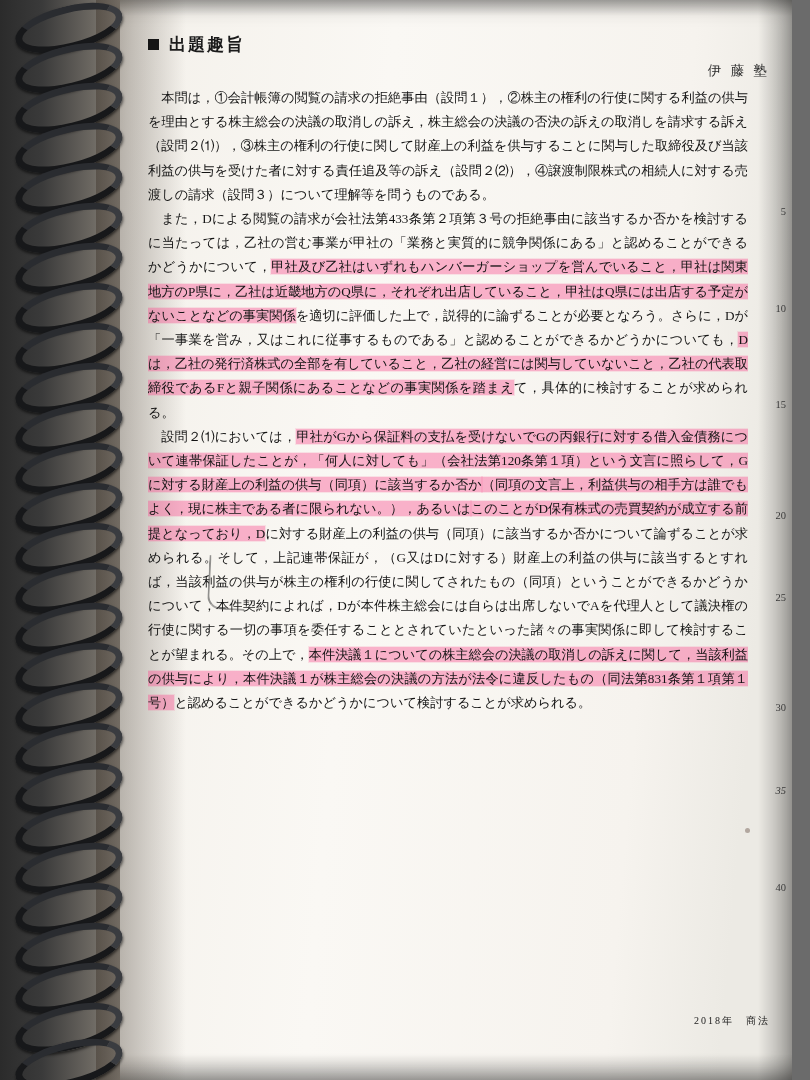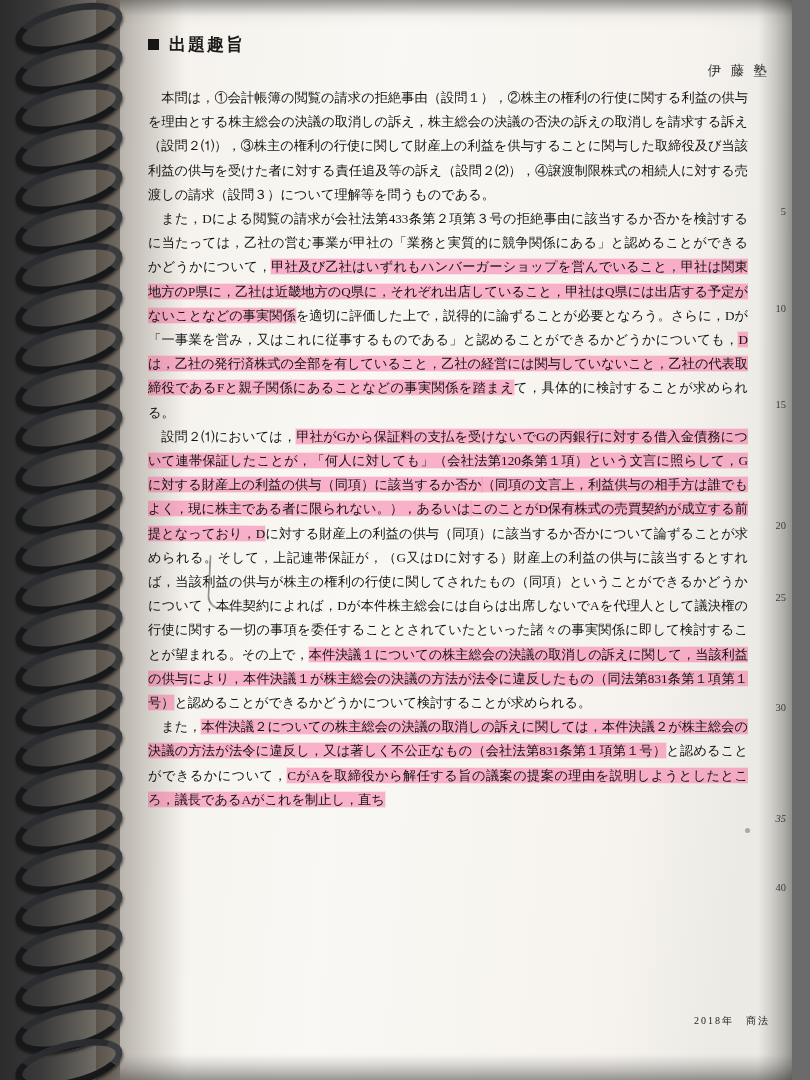--- a/index.html
+++ b/index.html
@@ -226,31 +226,30 @@
       <span class="sq"></span>
       <span>出題趣旨</span>
     </div>
 
     <div class="brand">伊 藤 塾</div>
 
     <div class="body-text" id="bodytext">
         <p><span>本問は，①会計帳簿の閲覧の請求の拒絶事由（設問１），②株主の権利の行使に関する利益の供与を理由とする株主総会の決議の取消しの訴え，株主総会の決議の否決の訴えの取消しを請求する訴え（設問２⑴），③株主の権利の行使に関して財産上の利益を供与することに関与した取締役及び当該利益の供与を受けた者に対する責任追及等の訴え（設問２⑵），④譲渡制限株式の相続人に対する売渡しの請求（設問３）について理解等を問うものである。</span></p>
         <p><span>また，Dによる閲覧の請求が会社法第433条第２項第３号の拒絶事由に該当するか否かを検討するに当たっては，乙社の営む事業が甲社の「業務と実質的に競争関係にある」と認めることができるかどうかについて，</span><span class="hl">甲社及び乙社はいずれもハンバーガーショップを営んでいること，甲社は関東地方のP県に，乙社は近畿地方のQ県に，それぞれ出店していること，甲社はQ県には出店する予定がないことなどの事実関係</span><span>を適切に評価した上で，説得的に論ずることが必要となろう。さらに，Dが「一事業を営み，又はこれに従事するものである」と認めることができるかどうかについても，</span><span class="hl">Dは，乙社の発行済株式の全部を有していること，乙社の経営には関与していないこと，乙社の代表取締役であるFと親子関係にあることなどの事実関係を踏まえ</span><span>て，具体的に検討することが求められる。</span></p>
         <p><span>設問２⑴においては，</span><span class="hl">甲社がGから保証料の支払を受けないでGの丙銀行に対する借入金債務について連帯保証したことが，「何人に対しても」（会社法第120条第１項）という文言に照らして，Gに対する財産上の利益の供与（同項）に該当するか否か</span><span class="hl">（同項の文言上，利益供与の相手方は誰でもよく，現に株主である者に限られない。），あるいは</span><span class="hl">このことがD保有株式の売買契約が成立する前提となっており，D</span><span>に対する財産上の利益の供与（同項）に該当するか否かについて論ずることが求められる。そして，上記連帯保証が，（G又はDに対する）財産上の利益の供与に該当するとすれば，当該利益の供与が株主の権利の行使に関してされたもの（同項）ということができるかどうかについて，本件契約によれば，Dが本件株主総会には自らは出席しないでAを代理人として議決権の行使に関する一切の事項を委任することとされていたといった諸々の事実関係に即して検討することが望まれる。その上で，</span><span class="hl">本件決議１についての株主総会の決議の取消しの訴えに関して，当該利益の供与により，本件決議１が株主総会の決議の方法が法令に違反したもの（同法第831条第１項第１号）</span><span>と認めることができるかどうかについて検討することが求められる。</span></p>
-        <p><span>また，</span><span class="hl">本件決議２についての株主総会の決議の取消しの訴えに関しては，本件決議２が株主総会の決議の方法が法令に違反し，又は著しく不公正なもの（会社法第831条第１項第１号）</span><span>と認めることができるかについて，</span><span class="hl">CがAを取締役から解任する旨の議案の提案の理由を説明しようとしたところ，議長であるAがこれを制止し，直ち</span></p>
       </div>
 
     <div class="linenums" id="linenums">
         <div style="top: 120px;">5</div>
         <div style="top: 216.5px;">10</div>
         <div style="top: 313px;">15</div>
-        <div style="top: 434px;">20</div>
+        <div style="top: 424px;">20</div>
         <div style="top: 506px;">25</div>
         <div style="top: 602.5px; margin-top: 13px;">30</div>
-        <div style="top: 727px; font-style: italic;">35</div>
+        <div style="top: 699px; font-style: italic;">35</div>
         <div style="top: 795.5px;">40</div>
       </div>
 
     <div class="pencil-mark"></div>
     <div class="smudge"></div>
 
     <div class="footer-right">2018年　商法</div>
   </div>
 </div>
 

